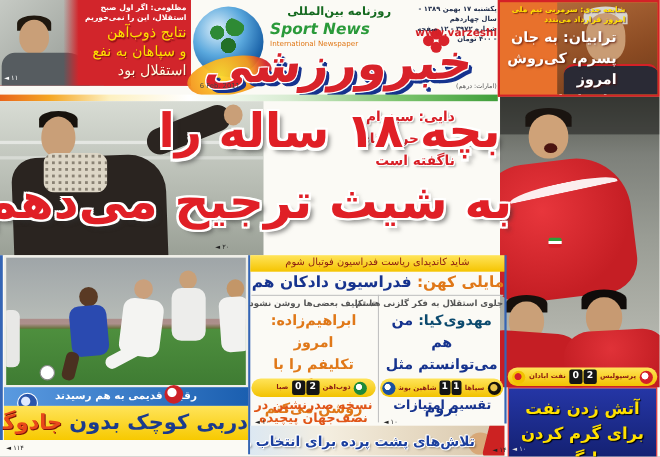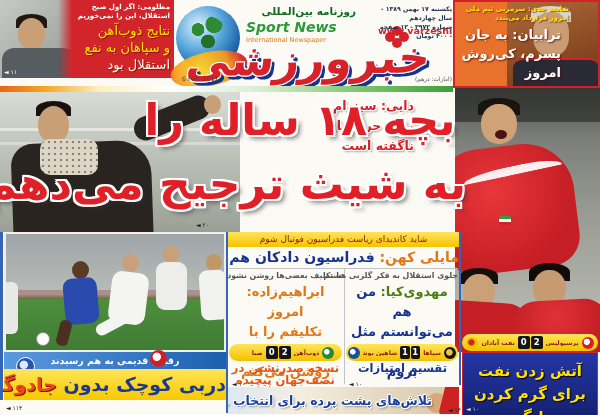--- a/index.html
+++ b/index.html
@@ -72,21 +72,21 @@
   
   .vline{width:2px;background:#3565b5}
   .hline{height:1px;background:#c2c2c2}
   .c-strip{left:228px;top:232px;width:231px;height:15px;background:linear-gradient(180deg,#ffe45a,#f5c400);font-size:9px;font-weight:normal;color:#8a1a10;line-height:15px}
   .mayeli{left:228px;top:248px;width:231px;font-size:14px;font-weight:bold;line-height:19px}
   .mayeli .pfx{color:#e07818}.mayeli .mid{color:#16338e}.mayeli .hl{color:#d81f26}
   .col-kick{font-size:7.8px;color:#555;font-weight:bold}
   .col-r{left:346px;top:271px;width:112px}
   .col-l{left:229px;top:271px;width:113px}
   .col-body{font-size:13px;font-weight:bold;line-height:20px;margin-top:2px}
-  .col-r .col-body{color:#16338e}.col-r .pfx{color:#4d7c0f}
+  .col-r .col-body{color:#16338e}.col-r .pfx{color:#0c4a6e}
   .col-l .col-body{color:#e07818}
   .pill{top:344px;height:17px;background:linear-gradient(180deg,#ffe45a,#f2c200);border-radius:9px;display:flex;align-items:center;justify-content:center;gap:1px;padding:0 2px}
   .pill .team{font-size:6.3px;font-weight:bold;color:#8a1a12;margin:0 2px;white-space:nowrap;overflow:hidden}
   .pill .sq{width:12px;height:13px;background:#151515;color:#fff;font-size:8.5px;font-weight:bold;text-align:center;line-height:13px;border-radius:2px;direction:ltr}
   .badge{width:12px;height:12px;border-radius:50%;flex:0 0 auto}
   .b-zob{background:radial-gradient(circle at 40% 40%,#fff 25%,#1f8a3a 30%)}
   .b-saba{background:radial-gradient(circle at 40% 40%,#ffd;25%,#2a55aa 30%)}
   .b-sep{background:radial-gradient(circle at 45% 45%,#e8c44a 30%,#15120a 40%)}
   .b-shahin{background:radial-gradient(circle at 40% 40%,#fff 25%,#1a4fa0 30%)}
   .b-pers{background:radial-gradient(circle at 40% 40%,#fff 28%,#d42127 34%)}

